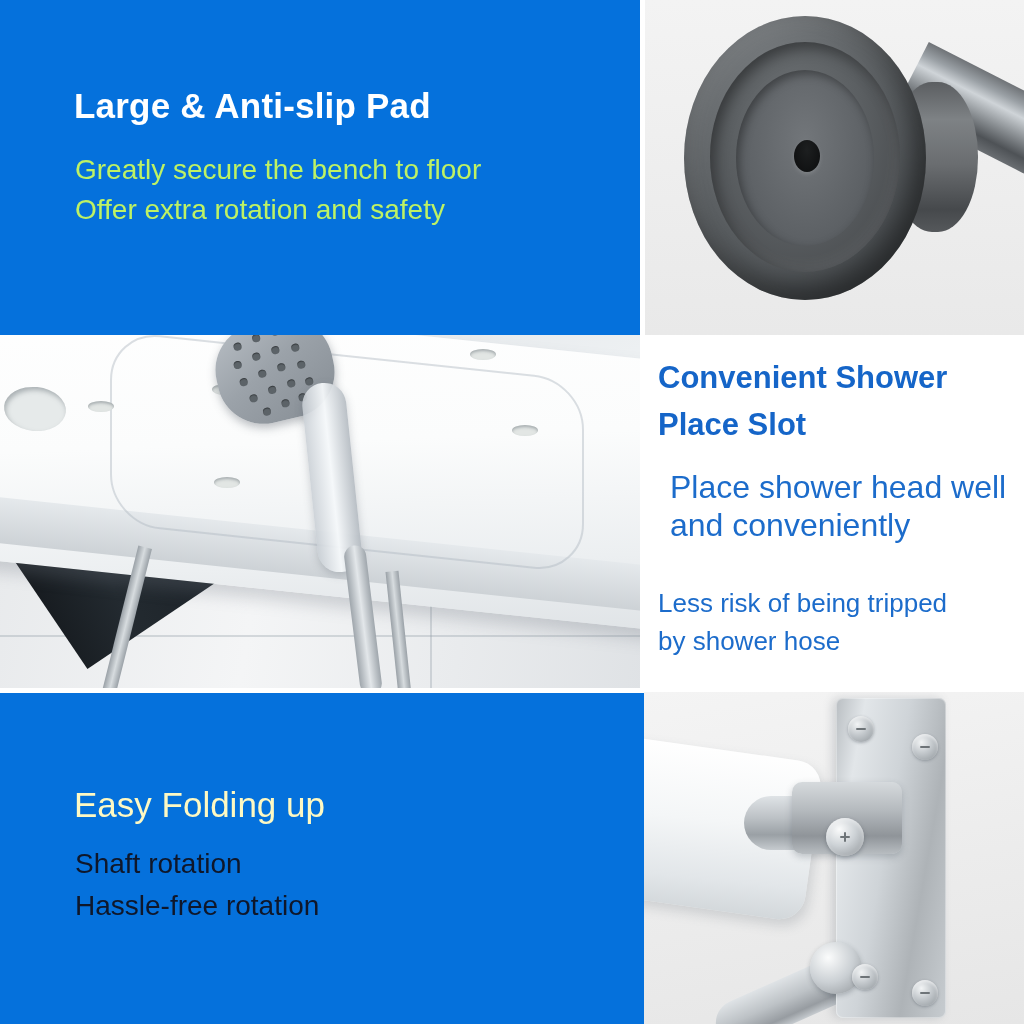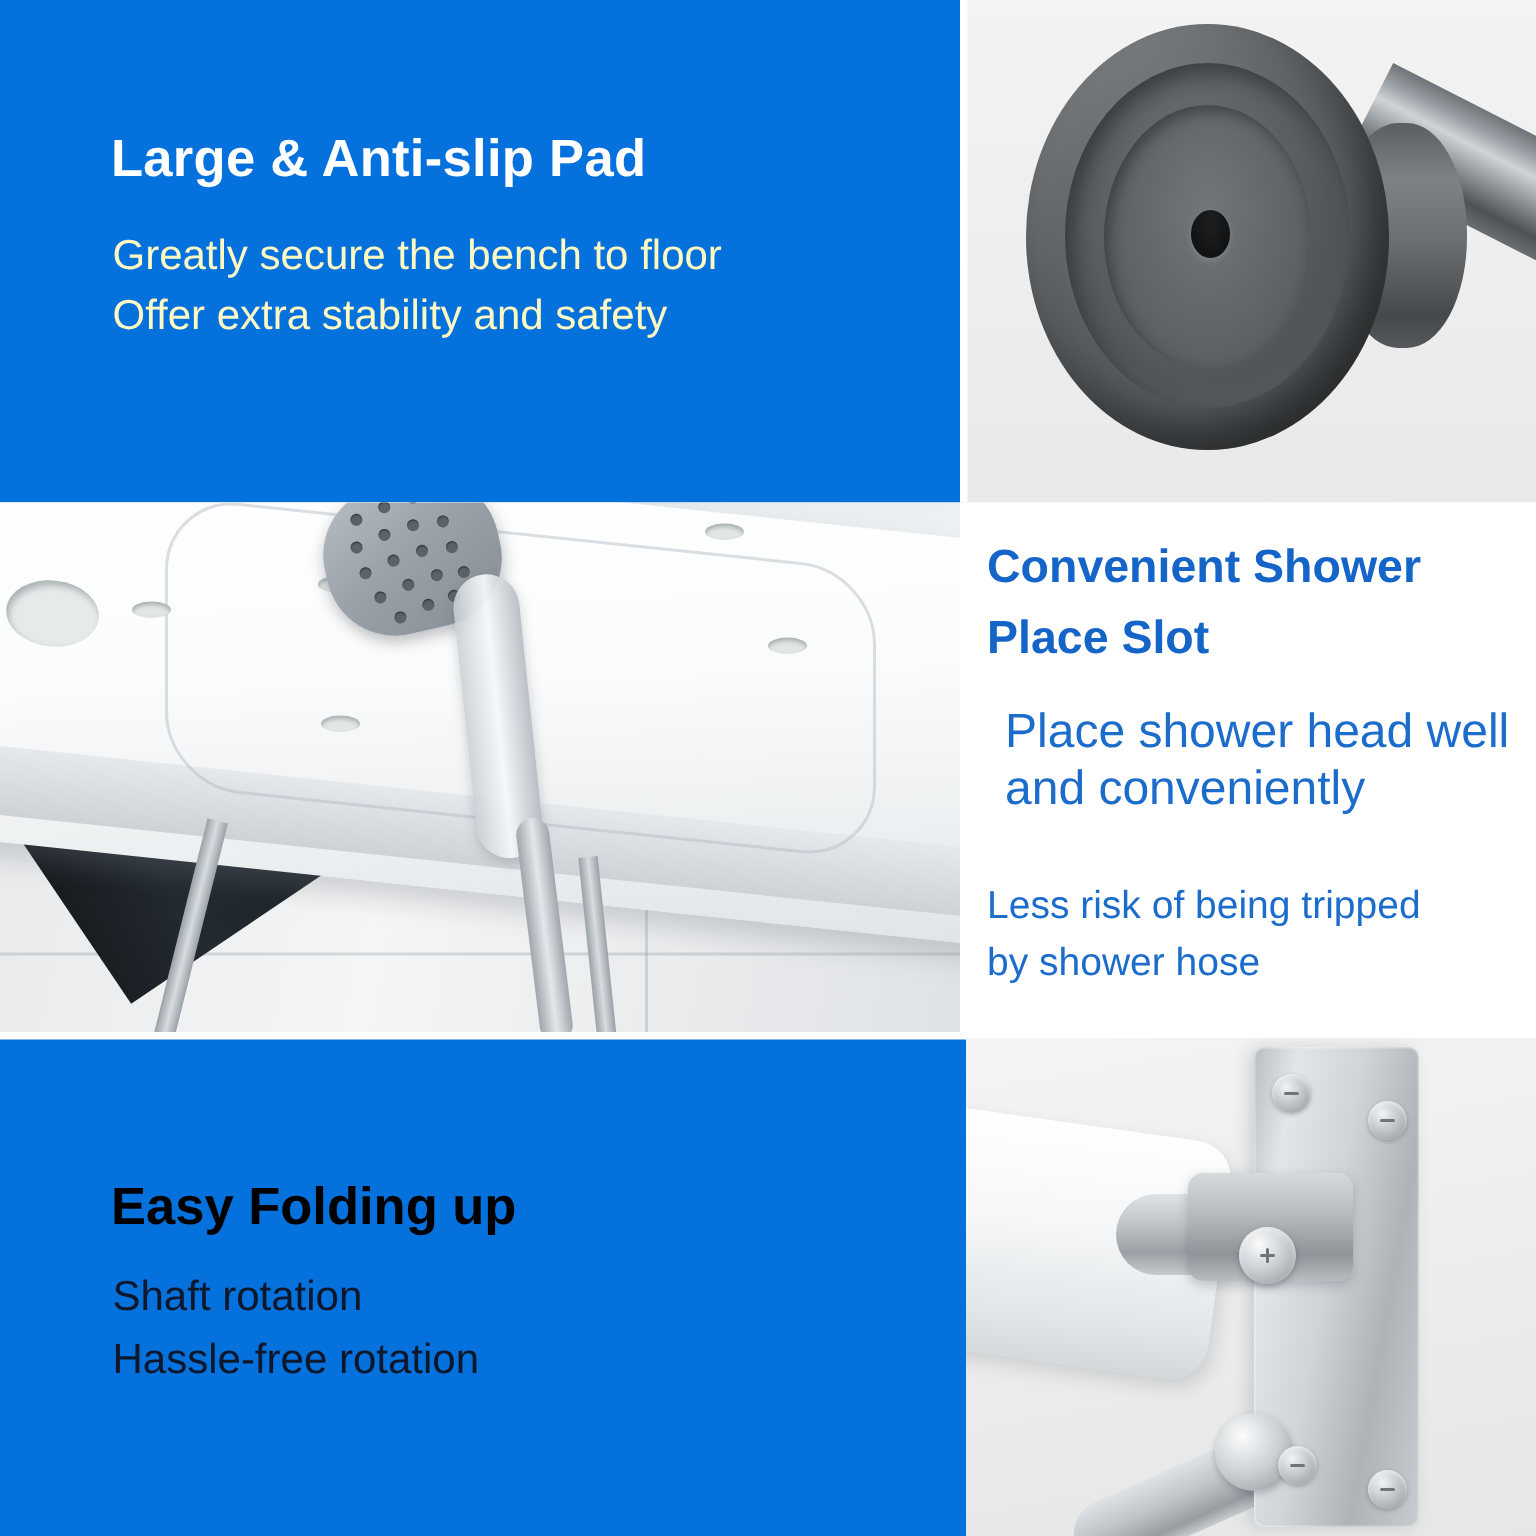--- a/index.html
+++ b/index.html
@@ -11,21 +11,21 @@
   .panel{position:absolute;overflow:hidden;}
 
   
   #panel-top-left{left:0;top:0;width:644px;height:335px;background:#0571DC;}
   #panel-top-left .title{
       position:absolute;left:74px;top:86px;
       font-size:35px;font-weight:bold;color:#ffffff;letter-spacing:.2px;
       white-space:nowrap;}
   #panel-top-left .body{
       position:absolute;left:75px;top:150px;
-      font-size:28px;line-height:40px;color:#fef9c3;}
+      font-size:28px;line-height:40px;color:#bef264;}
 
   
   #panel-top-right{left:644px;top:0;width:380px;height:335px;background:#efefef;}
   .tr-scene{position:absolute;inset:0;background:
       linear-gradient(180deg,#f3f3f3 0%, #ededed 60%, #e9e9e9 100%);}
   
   .leg{
       position:absolute;left:268px;top:38px;width:180px;height:74px;
       transform:rotate(27deg);transform-origin:0 50%;
       border-radius:0 40px 40px 0;
@@ -128,21 +128,21 @@
       position:absolute;left:26px;top:133px;width:366px;
       font-size:32px;line-height:38px;color:#1C6CCB;}
   #panel-mid-right .body2{
       position:absolute;left:14px;top:249px;width:372px;
       font-size:26px;line-height:38px;color:#1C6CCB;}
 
   
   #panel-bottom-left{left:0;top:692px;width:644px;height:332px;background:#0571DC;}
   #panel-bottom-left .title{
       position:absolute;left:74px;top:785px;
-      font-size:35px;font-weight:bold;color:#000000;white-space:nowrap;}
+      font-size:35px;font-weight:normal;color:#fef9c3;white-space:nowrap;}
   #panel-bottom-left .body{
       position:absolute;left:75px;top:843px;
       font-size:28px;line-height:42px;color:#0f172a;}
   #panel-bottom-left .title,#panel-bottom-left .body{top:auto;}
   #panel-bottom-left .title{top:93px;}
   #panel-bottom-left .body{top:151px;}
 
   
   #panel-bottom-right{left:644px;top:692px;width:380px;height:332px;background:#efefef;}
   .br-scene{position:absolute;inset:0;
@@ -199,21 +199,21 @@
 </style>
 </head>
 <body>
 
 <div id="page">
 
   <div class="panel" id="panel-top-left">
     <div class="title">Large &amp; Anti-slip Pad</div>
     <div class="body">
       <div>Greatly secure the bench to floor</div>
-      <div>Offer extra stability and safety</div>
+      <div>Offer extra rotation and safety</div>
     </div>
   </div>
 
   <div class="panel" id="panel-top-right">
     <div class="tr-scene">
       <div class="leg"></div>
       <div class="collar"></div>
       <div class="cup-outer"></div>
       <div class="cup-rim"></div>
       <div class="cup-inner"></div>

